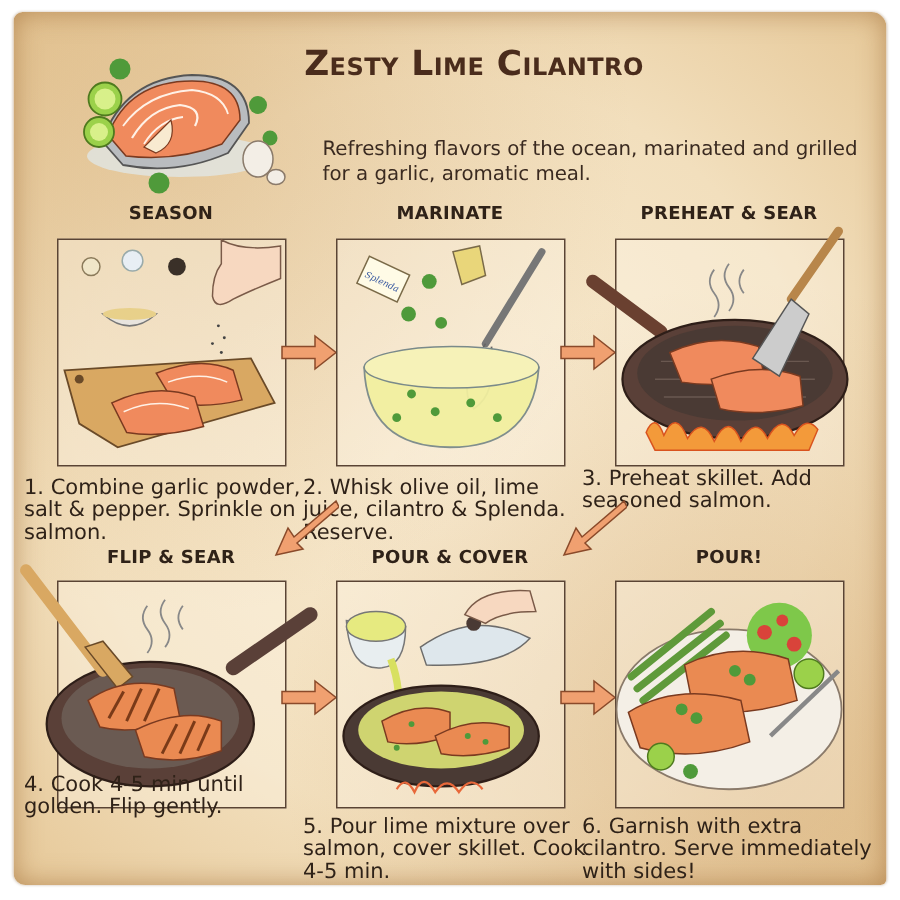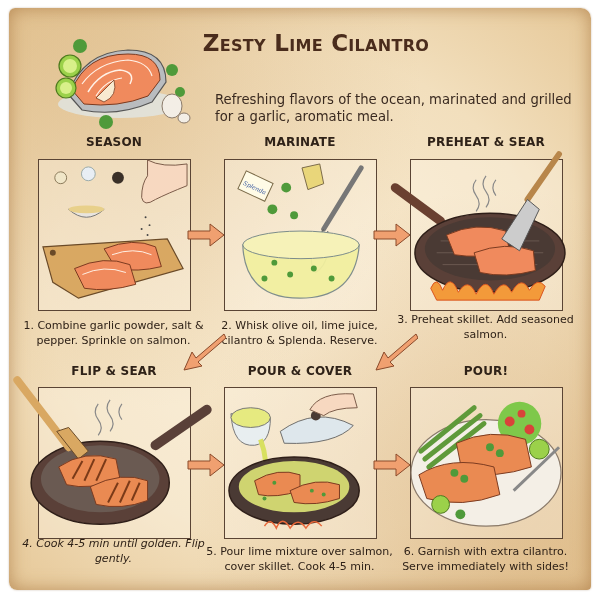--- a/index.html
+++ b/index.html
@@ -33,22 +33,22 @@
   .step-heading {
     position: absolute; width: 180px; text-align: center;
     font-weight: bold; font-size: 12px; color: #2f2218; letter-spacing: 0.2px;
   }
   .step-box {
     position: absolute; width: 153px; height: 152px;
     border: 1.6px solid #5a4434; background: rgba(255,250,238,0.35);
     overflow: visible;
   }
   .step-caption {
-    position: absolute; width: 195px; text-align: center;
-    font-size: 11px; line-height: 15px; color: #2f2218;
+    position: absolute; width: 195px; text-align: left;
+    font-size: 14px; line-height: 15px; color: #2f2218;
   }
   .illus { position: absolute; left: 0; top: 0; width: 100%; height: 100%; overflow: visible; }
 
   .arrow { position: absolute; }
 </style>
 </head>
 <body>
 
 <div class="parchment"></div>
 
@@ -178,21 +178,21 @@
     <g stroke="#7a3a18" stroke-width="2">
         <line x1="34" y1="92" x2="44" y2="74"></line>
         <line x1="46" y1="94" x2="56" y2="72"></line>
         <line x1="58" y1="94" x2="68" y2="72"></line>
         <line x1="70" y1="116" x2="80" y2="96"></line>
         <line x1="82" y1="116" x2="92" y2="94"></line>
         <line x1="94" y1="114" x2="102" y2="96"></line>
       </g>
   </svg>
 </div>
-<div class="step-caption" style="left:16px; top:536px;font-style:italic;">4. Cook 4-5 min until golden. Flip gently.</div>
+<div class="step-caption" style="left:16px; top:516px;">4. Cook 4-5 min until golden. Flip gently.</div>
 
 <svg class="arrow" style="left:186px; top:452px;" width="40" height="26" viewBox="0 0 40 26">
   <path d="M2 9 L24 9 L24 2 L38 13 L24 24 L24 17 L2 17 Z" fill="#f0a070" stroke="#8a4a2a" stroke-width="1"></path>
 </svg>
 
 <div class="step-heading" style="left:210px; top:364px;">POUR &amp; COVER</div>
 <div class="step-box" style="left:224px; top:387px;">
   <svg class="illus" viewBox="0 0 153 152">
     <path d="M6 26 Q8 60 30 58 Q46 56 46 30 Z" fill="#e8eef0" stroke="#777"></path>
     <ellipse cx="26" cy="30" rx="20" ry="10" fill="#e6ea80" stroke="#777"></ellipse>

